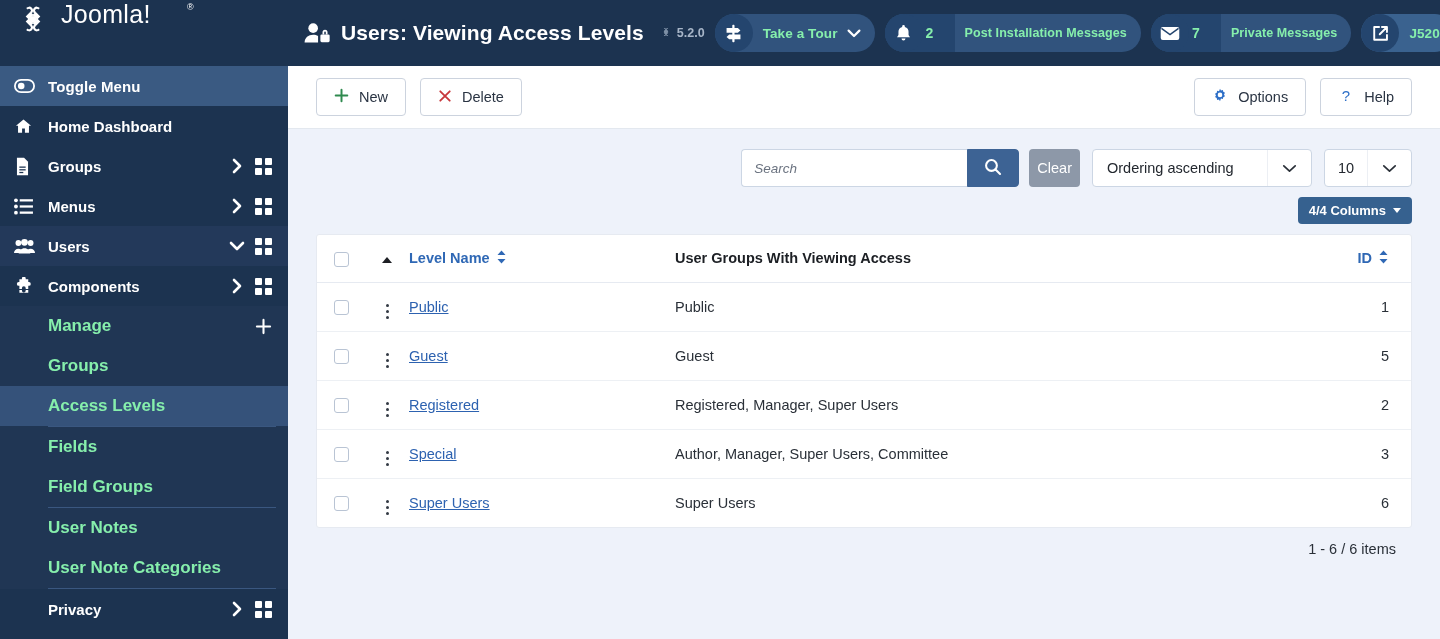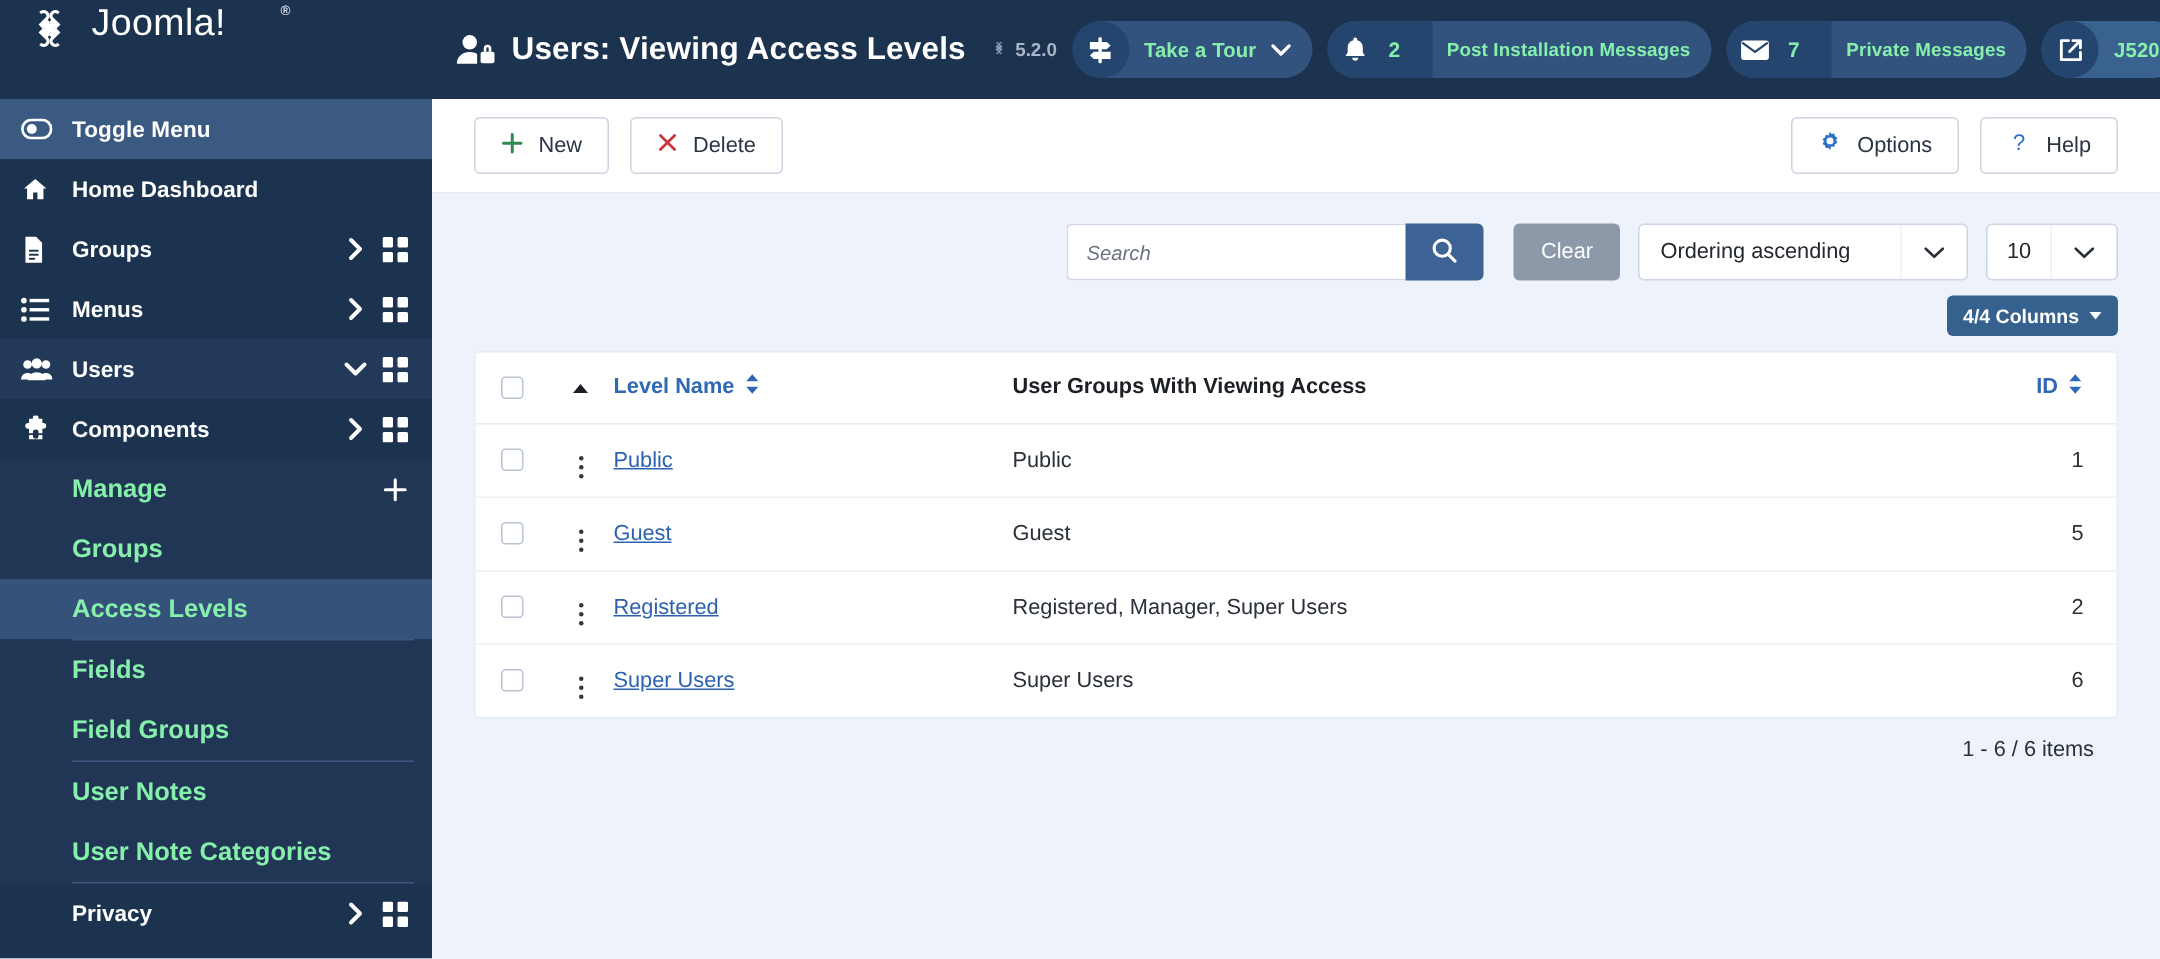--- a/index.html
+++ b/index.html
@@ -140,21 +140,21 @@
     background:#fff; outline:none;
   }
   .search-input::placeholder { color:#6b7380; font-style:italic; }
   .search-btn {
     width:52px; height:38px;
     background:#3d6394; border:1px solid #3d6394;
     border-radius:0 4px 4px 0;
     display:flex; align-items:center; justify-content:center;
   }
   .clear-btn {
-    height:38px; margin-left:20px; padding:0 18px;
+    height:38px; margin-left:10px; padding:0 8px;
     background:#8d98a8; border:none; border-radius:4px;
     color:#fff; font-size:14.5px;
     font-family:"Liberation Sans", sans-serif;
   }
   .select-ctl {
     height:38px; margin-left:12px;
     border:1px solid #ccd6e4; border-radius:4px; background:#fff;
     display:flex; align-items:center;
     font-size:14.5px; color:#23282f;
   }
@@ -674,20 +674,31 @@
               <td class="col-ord"><span class="kebab">
                     <i></i>
                     <i></i>
                     <i></i>
                   </span></td>
               <td class="col-name"><a class="row-link" href="#">Registered</a></td>
               <td class="col-groups">Registered, Manager, Super Users</td>
               <td class="col-id">2</td>
             </tr>
 
+            <tr>
+              <td class="col-chk"><span class="chk"></span></td>
+              <td class="col-ord"><span class="kebab">
+                    <i></i>
+                    <i></i>
+                    <i></i>
+                  </span></td>
+              <td class="col-name"><a class="row-link" href="#">Special</a></td>
+              <td class="col-groups">Author, Manager, Super Users, Committee</td>
+              <td class="col-id">3</td>
+            </tr>
 
             <tr>
               <td class="col-chk"><span class="chk"></span></td>
               <td class="col-ord"><span class="kebab">
                     <i></i>
                     <i></i>
                     <i></i>
                   </span></td>
               <td class="col-name"><a class="row-link" href="#">Super Users</a></td>
               <td class="col-groups">Super Users</td>

